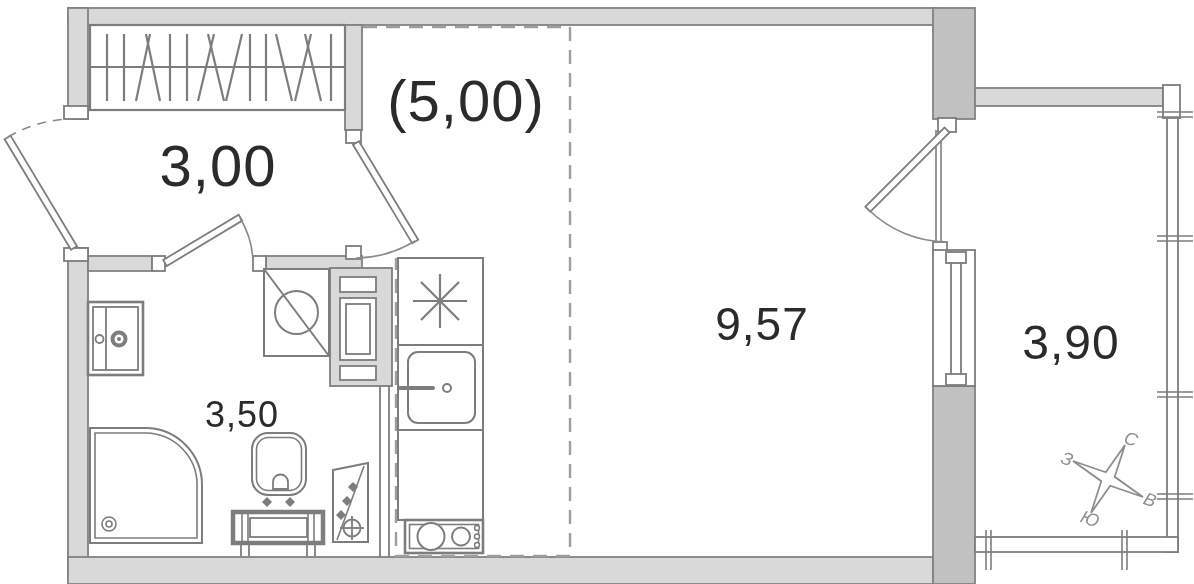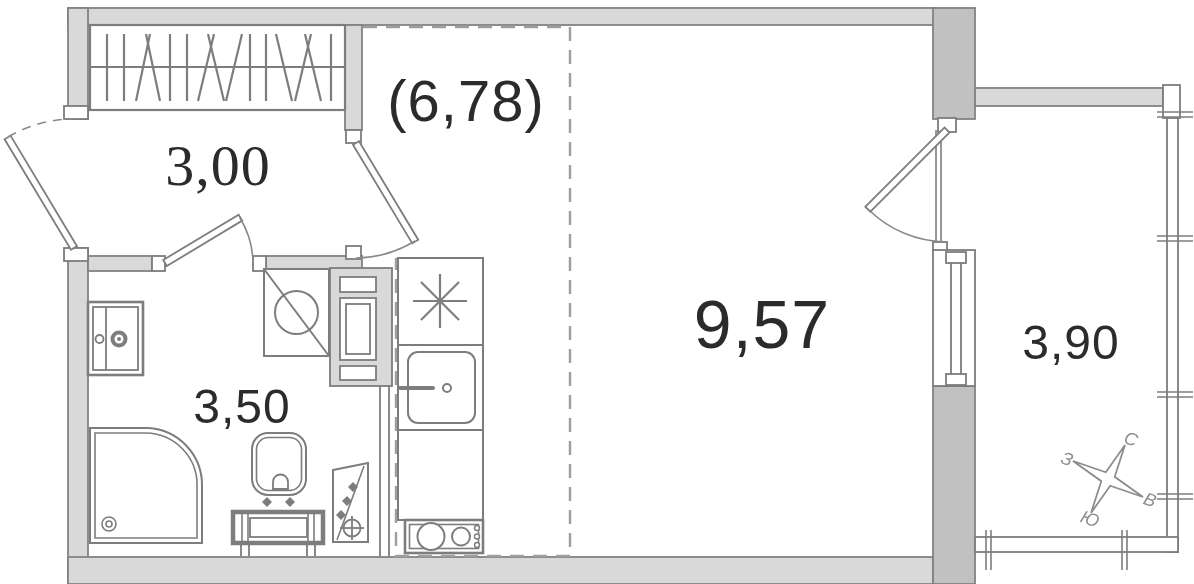--- a/index.html
+++ b/index.html
@@ -5,24 +5,24 @@
   html,body{margin:0;padding:0;background:#ffffff;}
   #canvas{
     position:relative;width:1194px;height:584px;background:#ffffff;overflow:hidden;
     font-family:"Liberation Sans", sans-serif;
   }
   #plan-svg{position:absolute;left:0;top:0;}
   .room-label{
     position:absolute;transform:translate(-50%,-50%);
     color:#2b2b2b;letter-spacing:1px;white-space:nowrap;line-height:1;
   }
-  .lbl-hall{font-size:58px;font-family:Liberation Serif, serif;}
+  .lbl-hall{font-size:58px;}
   .lbl-kitchen{font-size:58px;}
-  .lbl-living{font-size:68px;}
-  .lbl-bath{font-size:48px;}
+  .lbl-living{font-size:46px;}
+  .lbl-bath{font-size:36px;margin-top:8px;}
   .lbl-balcony{font-size:48px;margin-top:20px;}
   .compass-letter{
     position:absolute;transform:translate(-50%,-50%) rotate(20deg);
     color:#8d8d8d;font-style:italic;font-size:18px;line-height:1;
   }
 </style>
 </head>
 <body>
 
 <div id="canvas">
@@ -222,21 +222,21 @@
         <line x1="389" y1="386" x2="389" y2="557"></line>
       </g>
     </g>
 
     <g>
       <path d="M1125,445 L1114.7,476.8 L1143,497 L1110.2,485.7 L1091,513 L1101.3,481.2 L1073,461 L1105.8,472.3 Z" fill="#ffffff" stroke="#8d8d8d" stroke-width="1.8" stroke-linejoin="miter"></path>
     </g>
   </svg>
 
   <div class="room-label lbl-hall" style="left:218px;top:166px;">3,00</div>
-  <div class="room-label lbl-kitchen" style="left:466px;top:101px;">(6,78)</div>
+  <div class="room-label lbl-kitchen" style="left:466px;top:101px;">(5,00)</div>
   <div class="room-label lbl-living" style="left:762px;top:324px;">9,57</div>
   <div class="room-label lbl-bath" style="left:242px;top:407px;">3,50</div>
   <div class="room-label lbl-balcony" style="left:1071px;top:323px;">3,90</div>
 
   <div class="compass-letter" style="left:1131px;top:439px;">С</div>
   <div class="compass-letter" style="left:1150px;top:500px;">В</div>
   <div class="compass-letter" style="left:1090px;top:519px;">Ю</div>
   <div class="compass-letter" style="left:1067px;top:459px;">З</div>
 
 </div>

